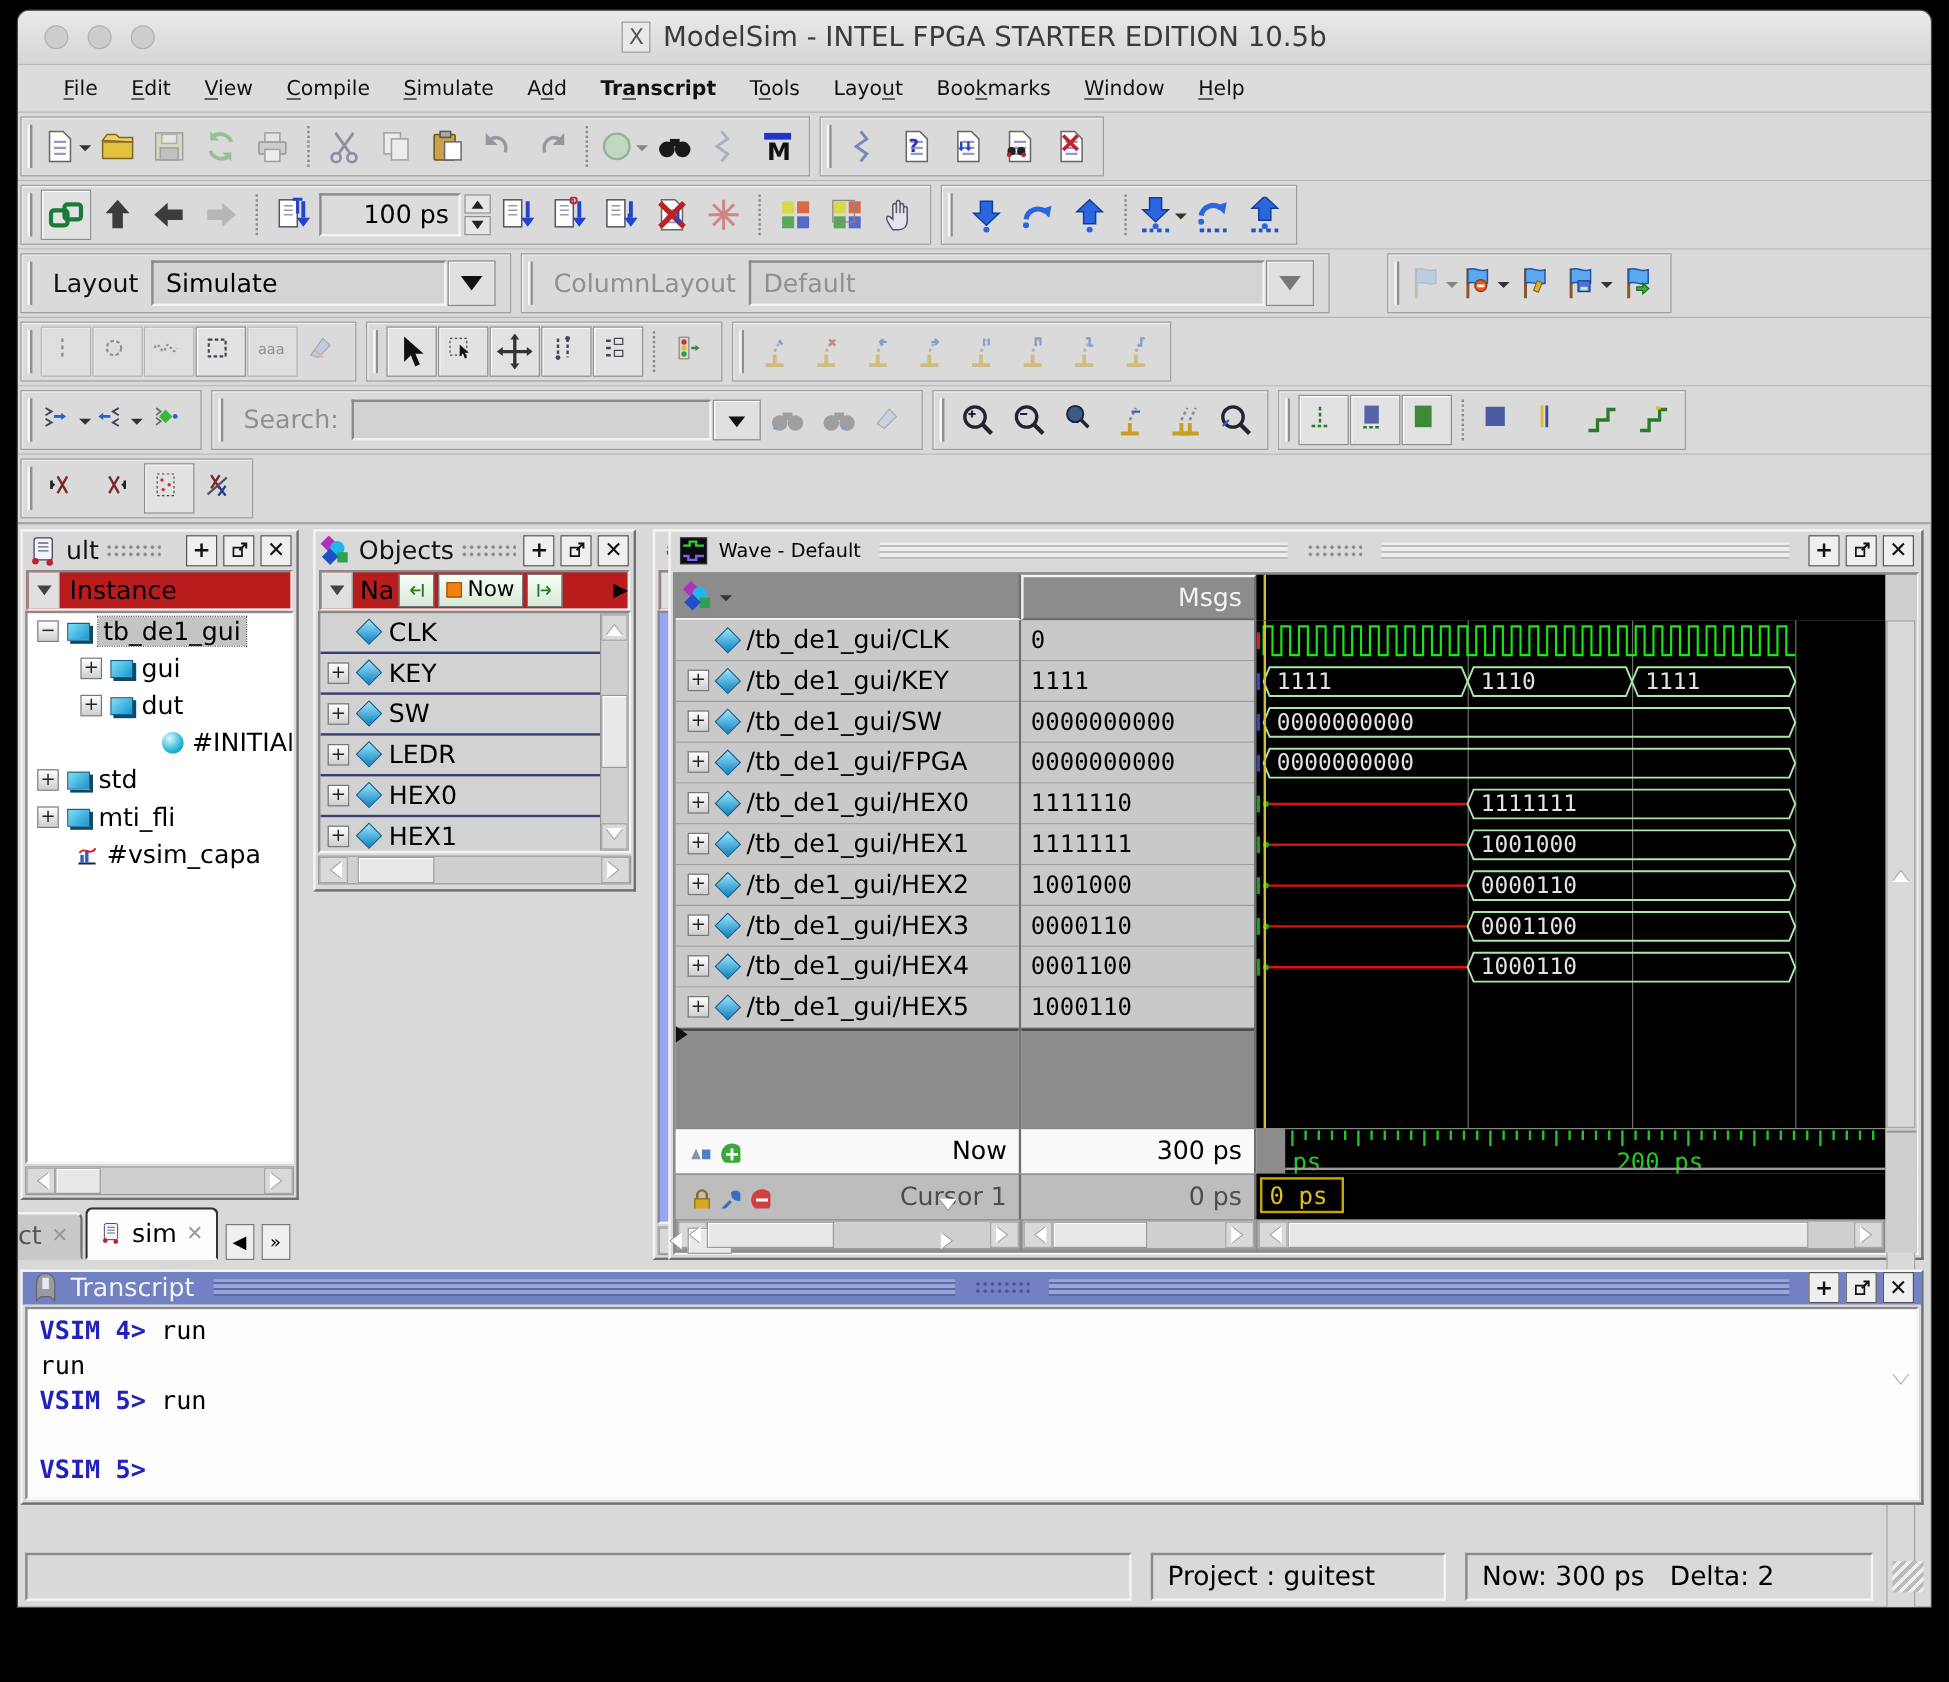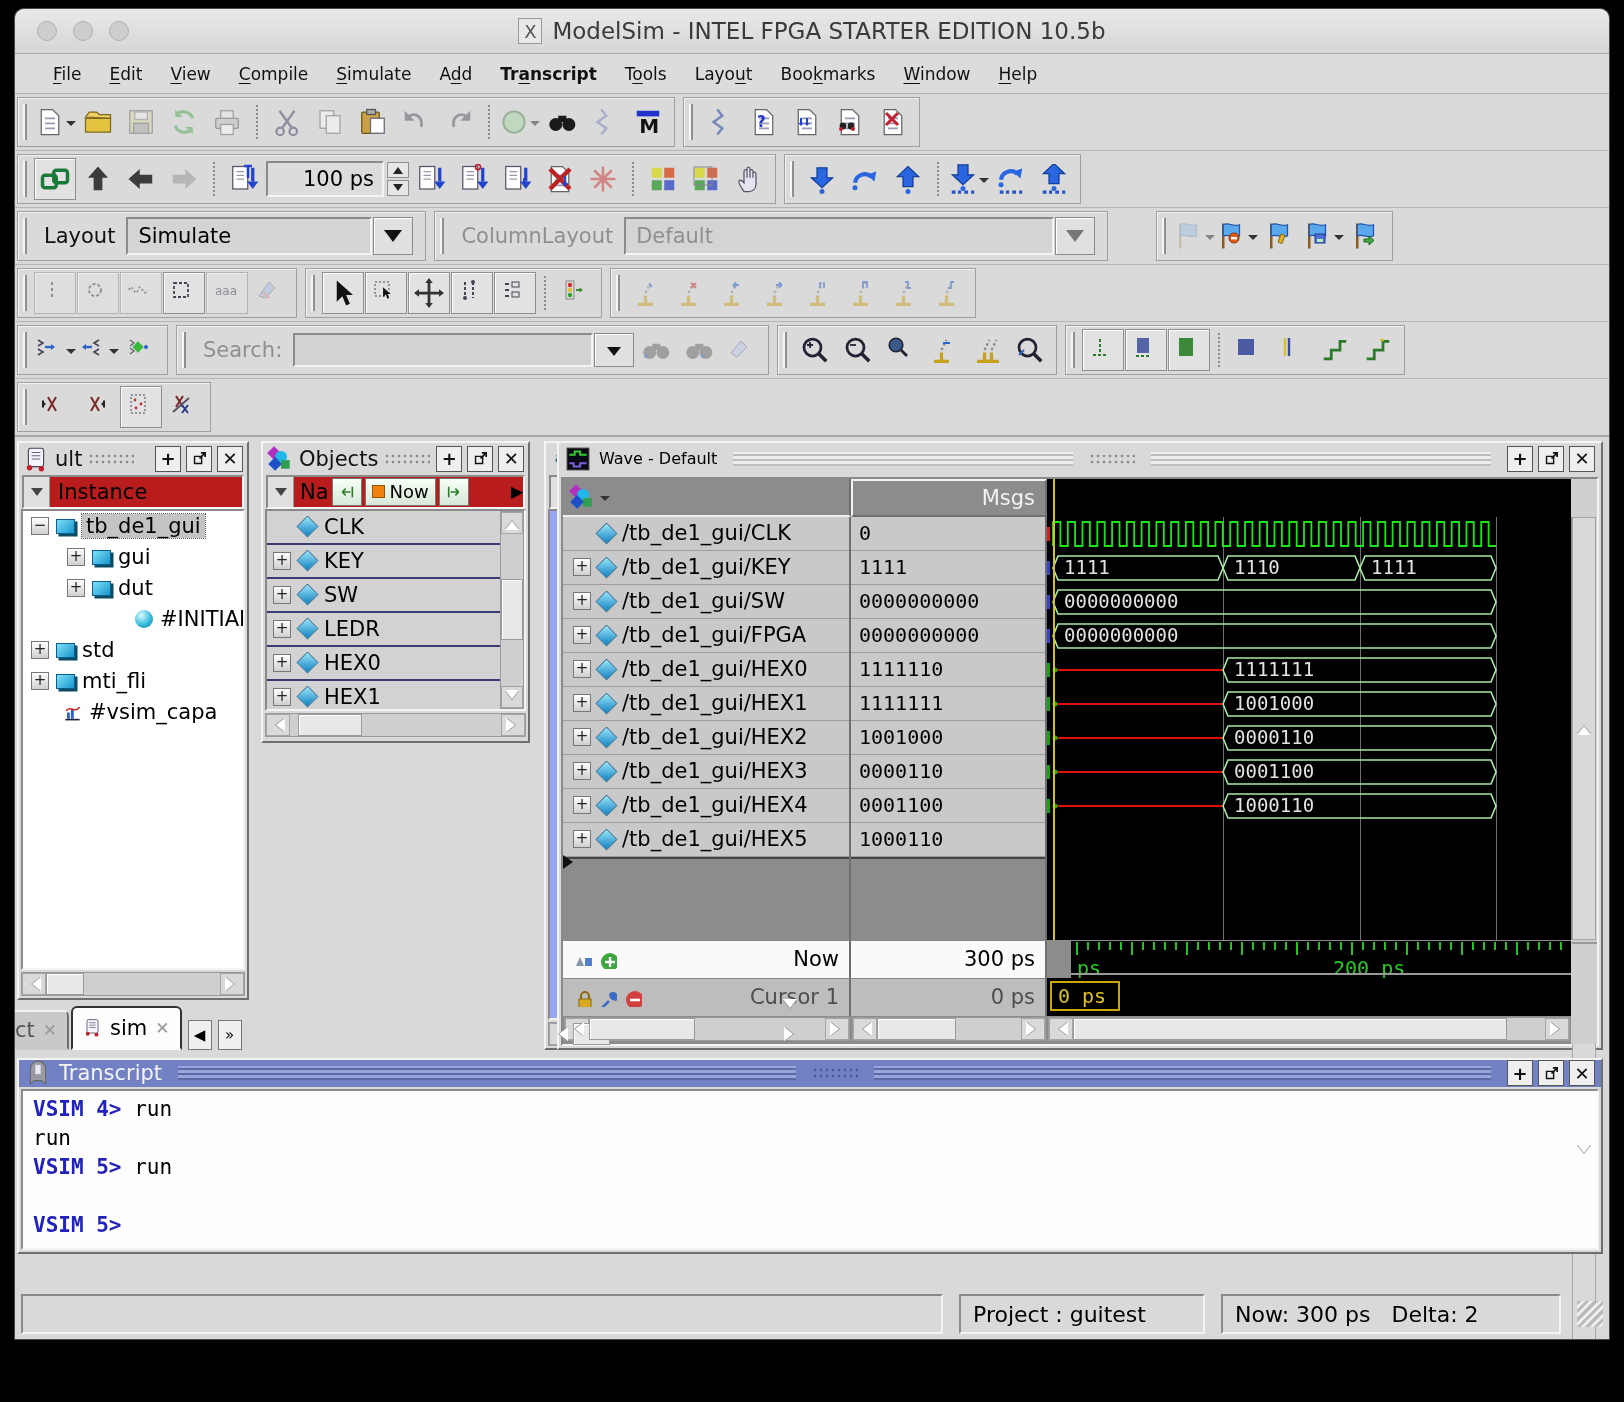--- a/index.html
+++ b/index.html
@@ -1435,21 +1435,21 @@
               <line x1="424" y1="1" x2="424" y2="9" stroke="#21c421" stroke-width="2"></line>
               <line x1="435" y1="1" x2="435" y2="9" stroke="#21c421" stroke-width="2"></line>
               <line x1="446" y1="1" x2="446" y2="14" stroke="#21c421" stroke-width="2"></line>
               <line x1="457" y1="1" x2="457" y2="9" stroke="#21c421" stroke-width="2"></line>
               <line x1="468" y1="1" x2="468" y2="9" stroke="#21c421" stroke-width="2"></line>
               <line x1="479" y1="1" x2="479" y2="9" stroke="#21c421" stroke-width="2"></line>
               <line x1="490" y1="1" x2="490" y2="9" stroke="#21c421" stroke-width="2"></line>
               <line x1="501" y1="1" x2="501" y2="14" stroke="#21c421" stroke-width="2"></line>
             </svg>
           <span class="lab" style="left:6px">ps</span>
-          <span class="lab" style="left:262px">200 ps</span>
+          <span class="lab" style="left:276px">200 ps</span>
           <span class="tlsep"></span>
         </div>
         <div class="corner"></div>
 
         <div class="ncell ccell">
           <svg class="sico">
               <rect x="6" y="11" width="12" height="9" fill="#d8a820" stroke="#8a6a10"></rect>
               <path d="M8 11V8a4 4 0 0 1 8 0v3" fill="none" stroke="#8a6a10" stroke-width="2"></path>
             </svg>
           <svg class="sico">

